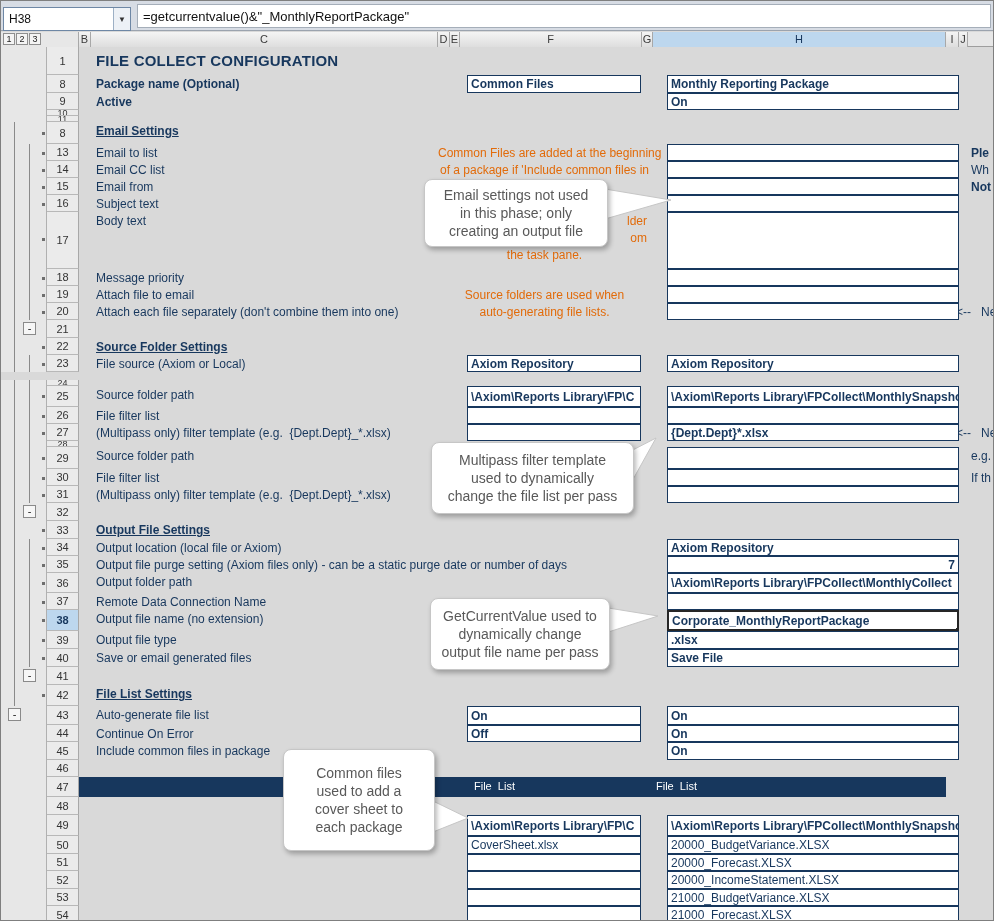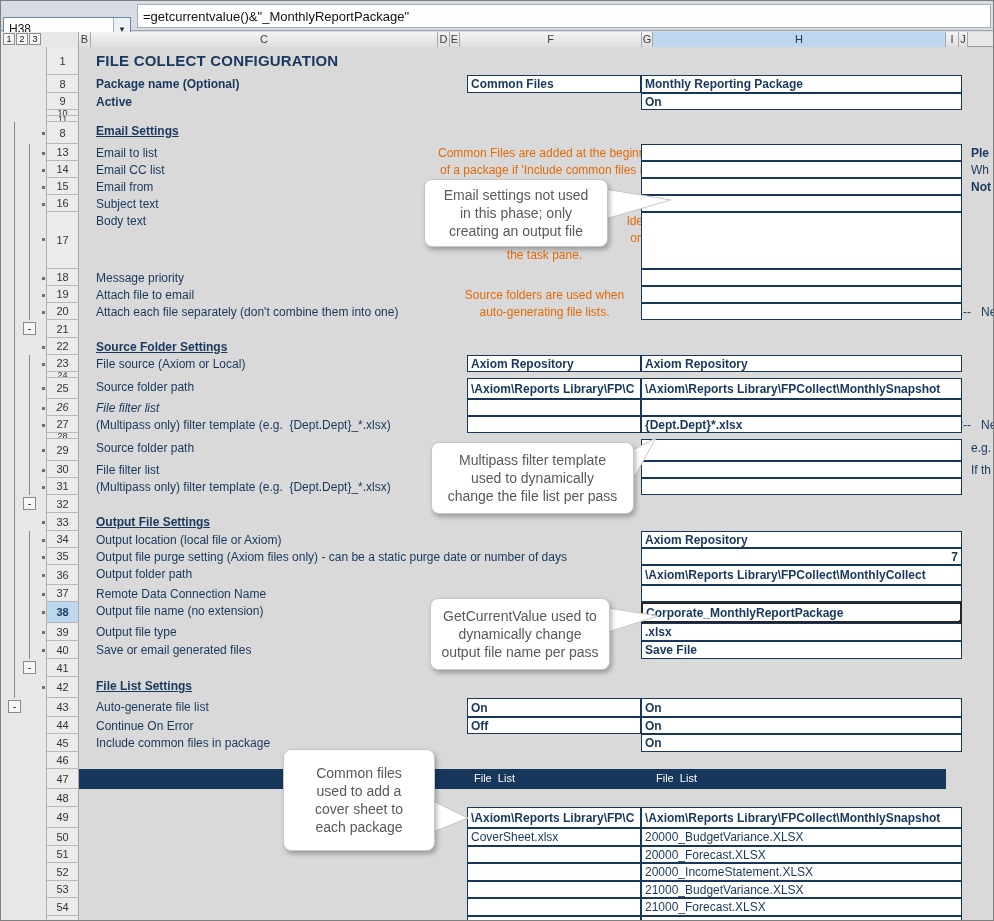--- a/index.html
+++ b/index.html
@@ -8,21 +8,21 @@
     position:relative; width:994px; height:921px; overflow:hidden;
     background:#D9D9D9; font-family:"Liberation Sans", sans-serif;
     border:1px solid #7F7F7F;
   }
   
   .fstrip {
     position:absolute; left:0; top:0; width:994px; height:30px;
     background:#D7DCE4; border-bottom:1px solid #9BA3AE;
   }
   .namebox {
-    position:absolute; left:2px; top:16px; width:128px; height:24px;
+    position:absolute; left:2px; top:6px; width:128px; height:24px;
     background:#FFFFFF; border:1px solid #6E87A5; display:flex; align-items:center;
     font-size:12px; color:#111;
   }
   .namebox .nbval { flex:1; padding-left:5px; }
   .nbdrop {
     width:17px; height:100%; border-left:1px solid #9DB0C5; display:flex;
     align-items:center; justify-content:center; font-size:8px; color:#333;
     background:#EDF1F6; cursor:default;
   }
   .fxbox {
@@ -73,21 +73,21 @@
   .orln.c { text-align:center; }
   .orln.r { text-align:right; padding-right:4px; }
   .bx {
     position:absolute; top:0; height:100%; background:#FFFFFF; border:1px solid #17375D;
     font-size:12px; font-weight:bold; color:#17375D; overflow:hidden; z-index:2;
     display:flex; align-items:center; padding:0 3px; white-space:pre;
   }
   .bx.norm { font-weight:normal; }
   .bx.ra { justify-content:flex-end; }
   .bx.fcol { left:388px; width:174px; }
-  .bx.hcol { left:562px; width:321px; }
+  .bx.hcol { left:588px; width:292px; }
   .bx.selc { border:2px solid #262626; z-index:3; }
   .fh { position:absolute; right:-4px; bottom:-4px; width:6px; height:6px; background:#262626; border:1px solid #FFFFFF; }
   .rf { position:absolute; top:2px; font-size:12px; color:#17375D; white-space:pre; z-index:1; }
   .rf.b { font-weight:bold; }
   .band { position:absolute; left:0; top:0; width:867px; height:100%; background:#17375D; z-index:2; }
   .band span { position:absolute; top:3px; font-size:11px; color:#FFFFFF; white-space:pre; }
   .row.sliver .bx { height:12px; }
   
   .tails { position:absolute; left:0; top:0; width:994px; height:921px; z-index:40; pointer-events:none; }
   .callout {
@@ -315,42 +315,42 @@
           <span class="gl" style="left: 28px;"></span>
           <span class="gd" style="left: 41px;"></span>
         </div>
         <div class="rn">23</div>
         <div class="ct">
           <span class="lb">File source (Axiom or Local)</span>
           <div class="bx fcol">Axiom Repository</div>
           <div class="bx hcol">Axiom Repository</div>
         </div>
       </div>
-      <div class="row hid" style="height: 6px;">
+      <div class="row hid" style="height: 6px; margin-top: 8px;">
         <div class="gut">
           <span class="gl" style="left: 13px;"></span>
           <span class="gl" style="left: 28px;"></span>
         </div>
         <div class="rn">24</div>
         <div class="ct"></div>
       </div>
       <div class="row" style="height: 21px;">
         <div class="gut">
           <span class="gl" style="left: 13px;"></span>
           <span class="gl" style="left: 28px;"></span>
           <span class="gd" style="left: 41px;"></span>
         </div>
         <div class="rn">25</div>
         <div class="ct">
           <span class="lb">Source folder path</span>
           <div class="bx fcol">\Axiom\Reports Library\FP\C</div>
           <div class="bx hcol">\Axiom\Reports Library\FPCollect\MonthlySnapshot</div>
         </div>
       </div>
-      <div class="row" style="height: 17px; font-style: italic;">
+      <div class="row" style="height: 17px;">
         <div class="gut">
           <span class="gl" style="left: 13px;"></span>
           <span class="gl" style="left: 28px;"></span>
           <span class="gd" style="left: 41px;"></span>
         </div>
         <div class="rn">26</div>
         <div class="ct">
           <span class="lb">File filter list</span>
           <div class="bx fcol"></div>
           <div class="bx hcol"></div>

